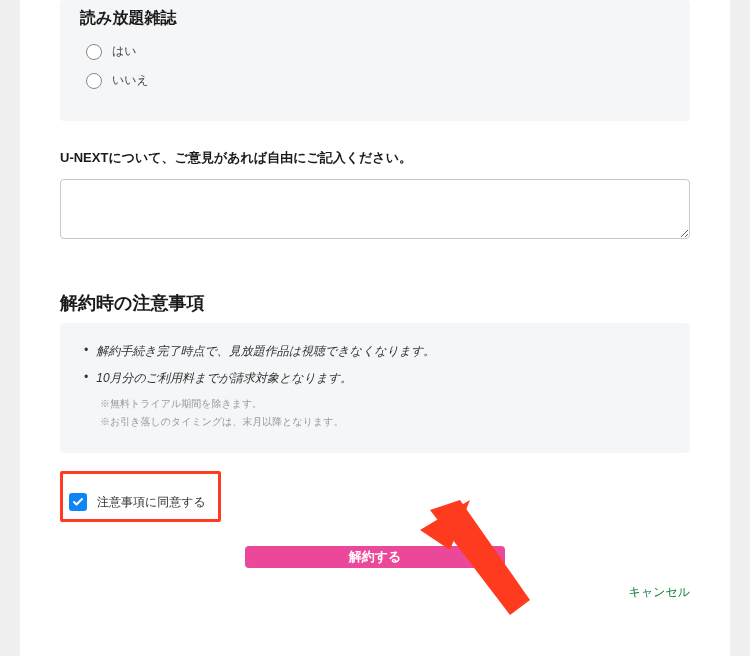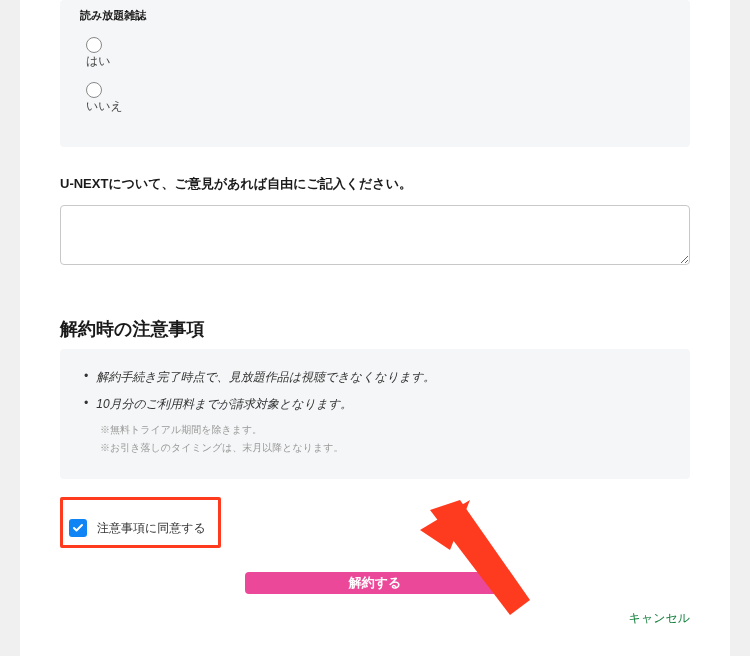--- a/index.html
+++ b/index.html
@@ -15,31 +15,30 @@
       margin: 0 20px;
       padding: 0 40px 40px 40px;
       min-height: 656px;
     }
     .survey-box {
       background: #f5f6f7;
       padding: 8px 20px 20px 20px;
       border-radius: 4px;
     }
     .survey-question {
-      font-size: 11px;
+      font-size: 16px;
       font-weight: 700;
       color: #1a1a1a;
       margin-bottom: 14px;
     }
     .radio-row {
       display: flex;
-      align-items: flex-start;
+      align-items: flex-end;
       margin-bottom: 12px;
       margin-left: 6px;
-      flex-direction: column;
     }
     .radio-circle {
       width: 16px;
       height: 16px;
       border: 1.5px solid #888;
       border-radius: 50%;
       margin-right: 10px;
       background: #fff;
     }
     .radio-label {

